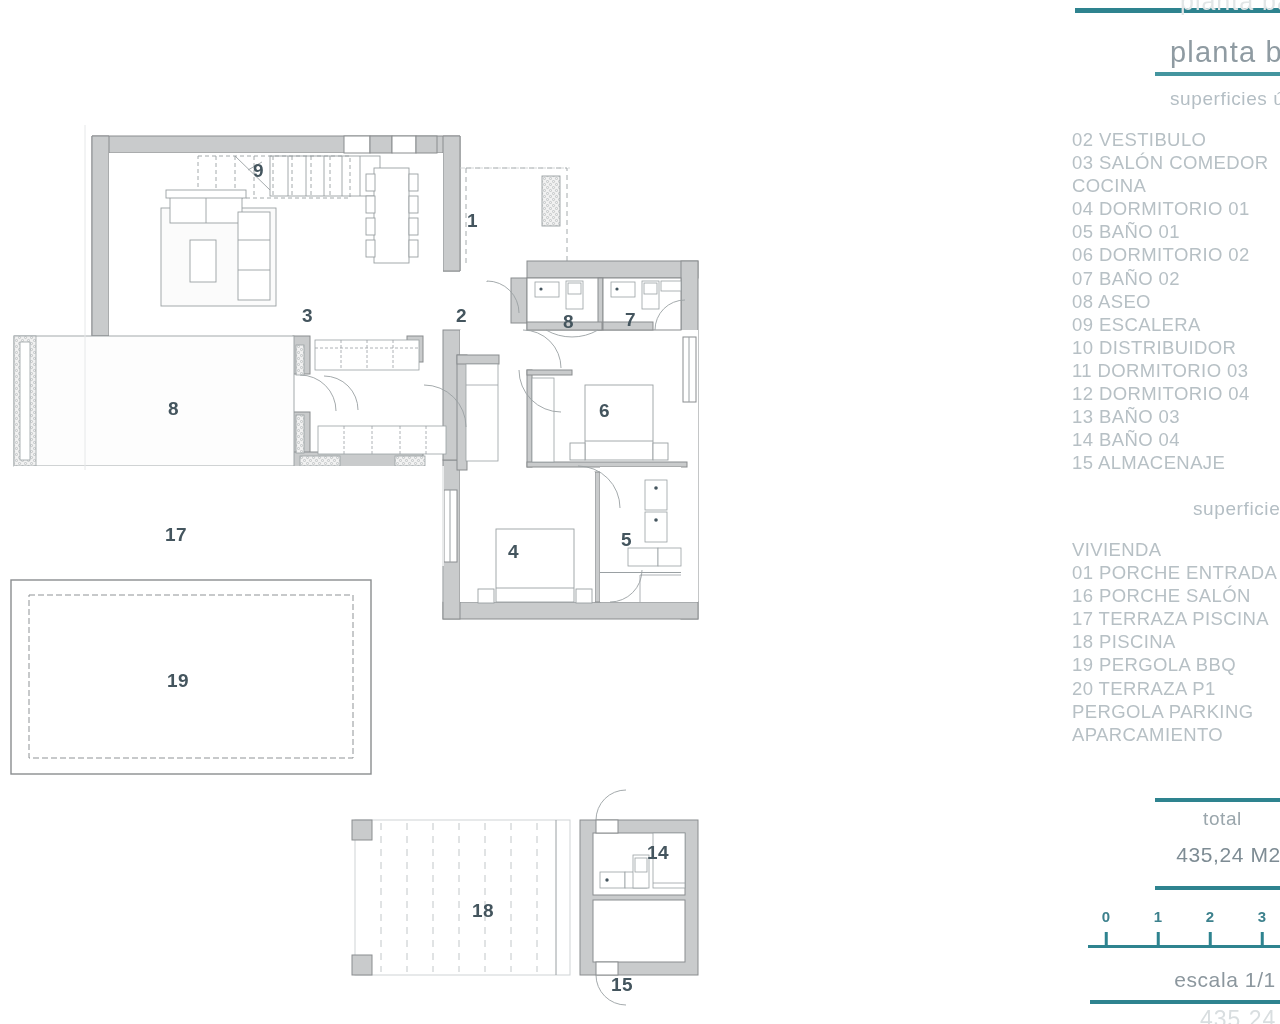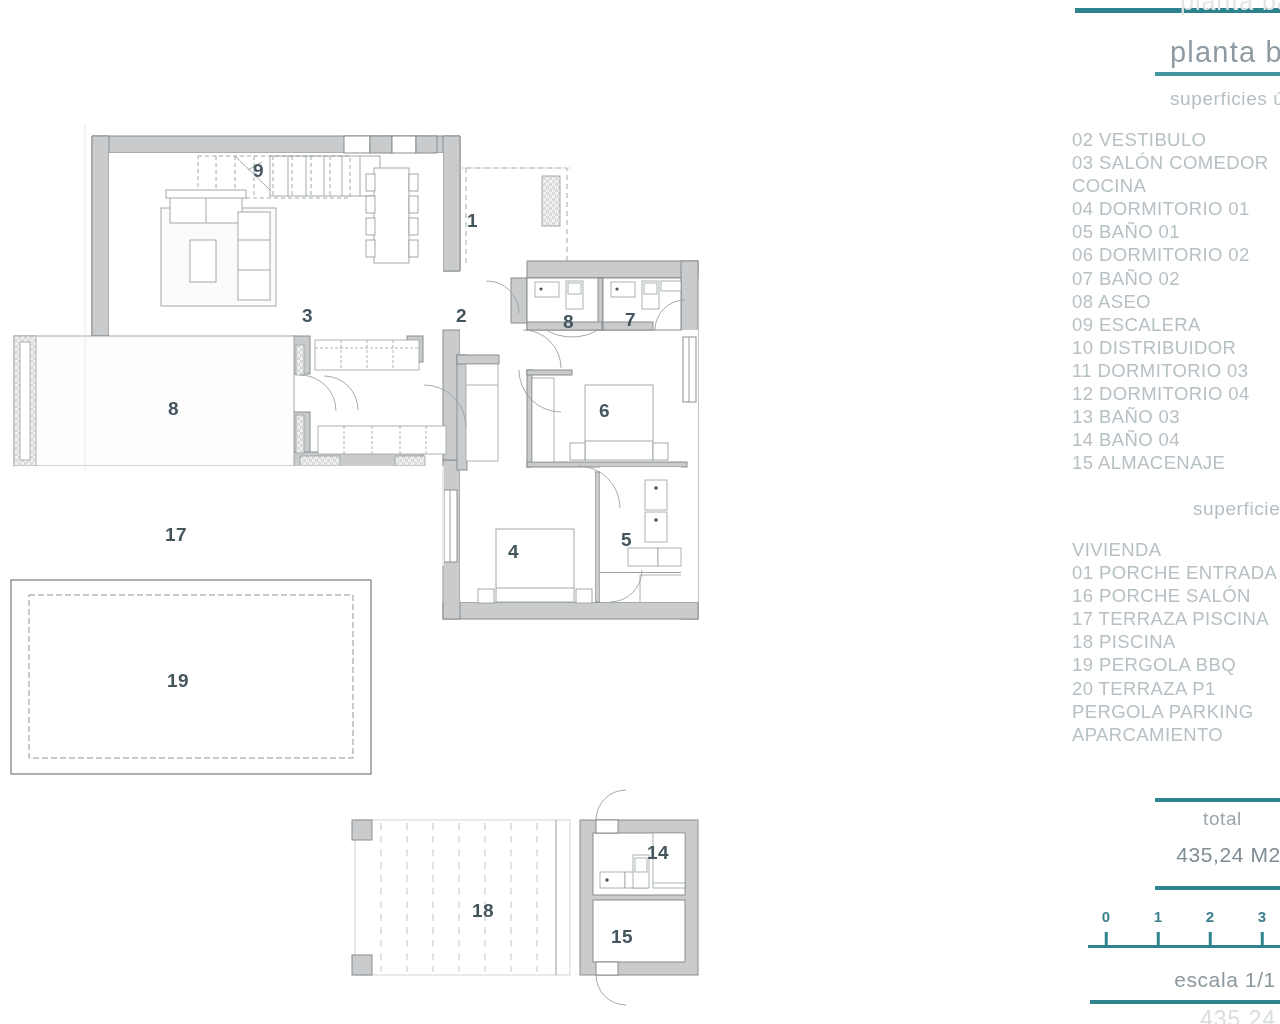--- a/index.html
+++ b/index.html
@@ -484,21 +484,21 @@
         <div class="room-num" style="left: 467px; top: 210px;">1</div>
         <div class="room-num" style="left: 456px; top: 305px;">2</div>
         <div class="room-num" style="left: 302px; top: 305px;">3</div>
         <div class="room-num" style="left: 508px; top: 541px;">4</div>
         <div class="room-num" style="left: 621px; top: 529px;">5</div>
         <div class="room-num" style="left: 599px; top: 400px;">6</div>
         <div class="room-num" style="left: 625px; top: 309px;">7</div>
         <div class="room-num" style="left: 563px; top: 311px;">8</div>
         <div class="room-num" style="left: 253px; top: 160px;">9</div>
         <div class="room-num" style="left: 611px; top: 842px; margin-left: 36px;">14</div>
-        <div class="room-num" style="left: 611px; top: 926px;">15</div>
+        <div class="room-num" style="left: 611px; top: 974px;">15</div>
         <div class="room-num" style="left: 168px; top: 398px;">8</div>
         <div class="room-num" style="left: 165px; top: 524px;">17</div>
         <div class="room-num" style="left: 167px; top: 670px;">19</div>
         <div class="room-num" style="left: 472px; top: 900px;">18</div>
       </div>
 </div>
 
 <div id="legend-panel">
 
   <div class="rule-top"></div>

